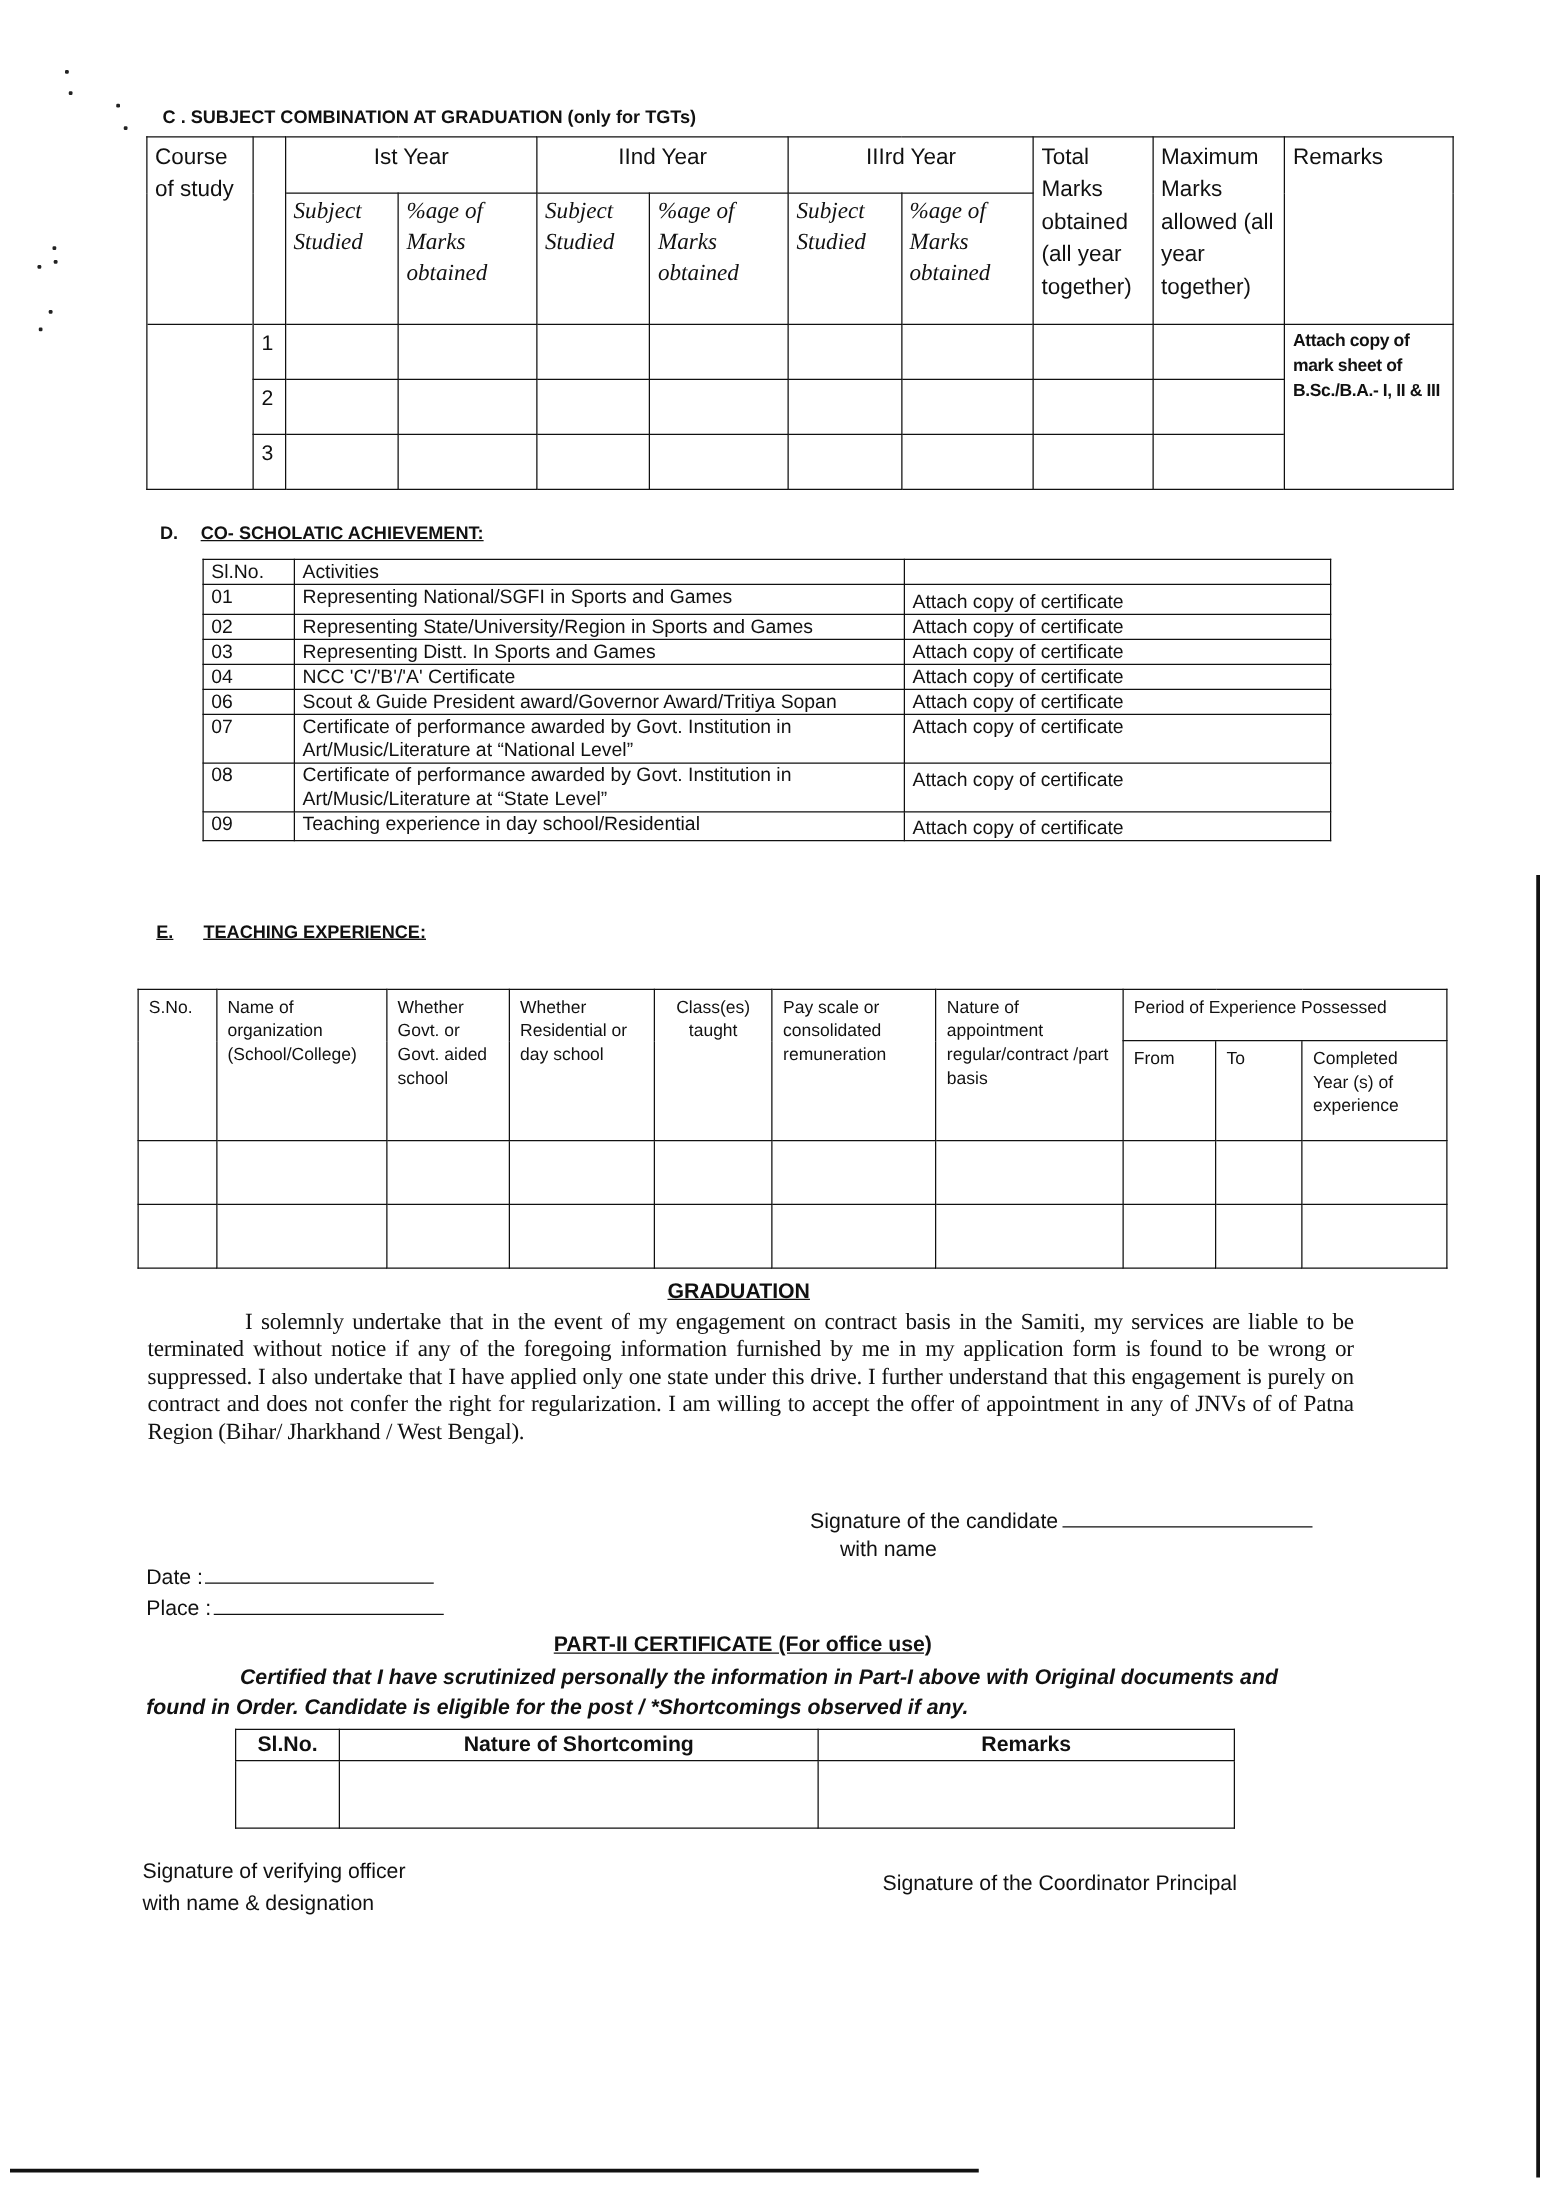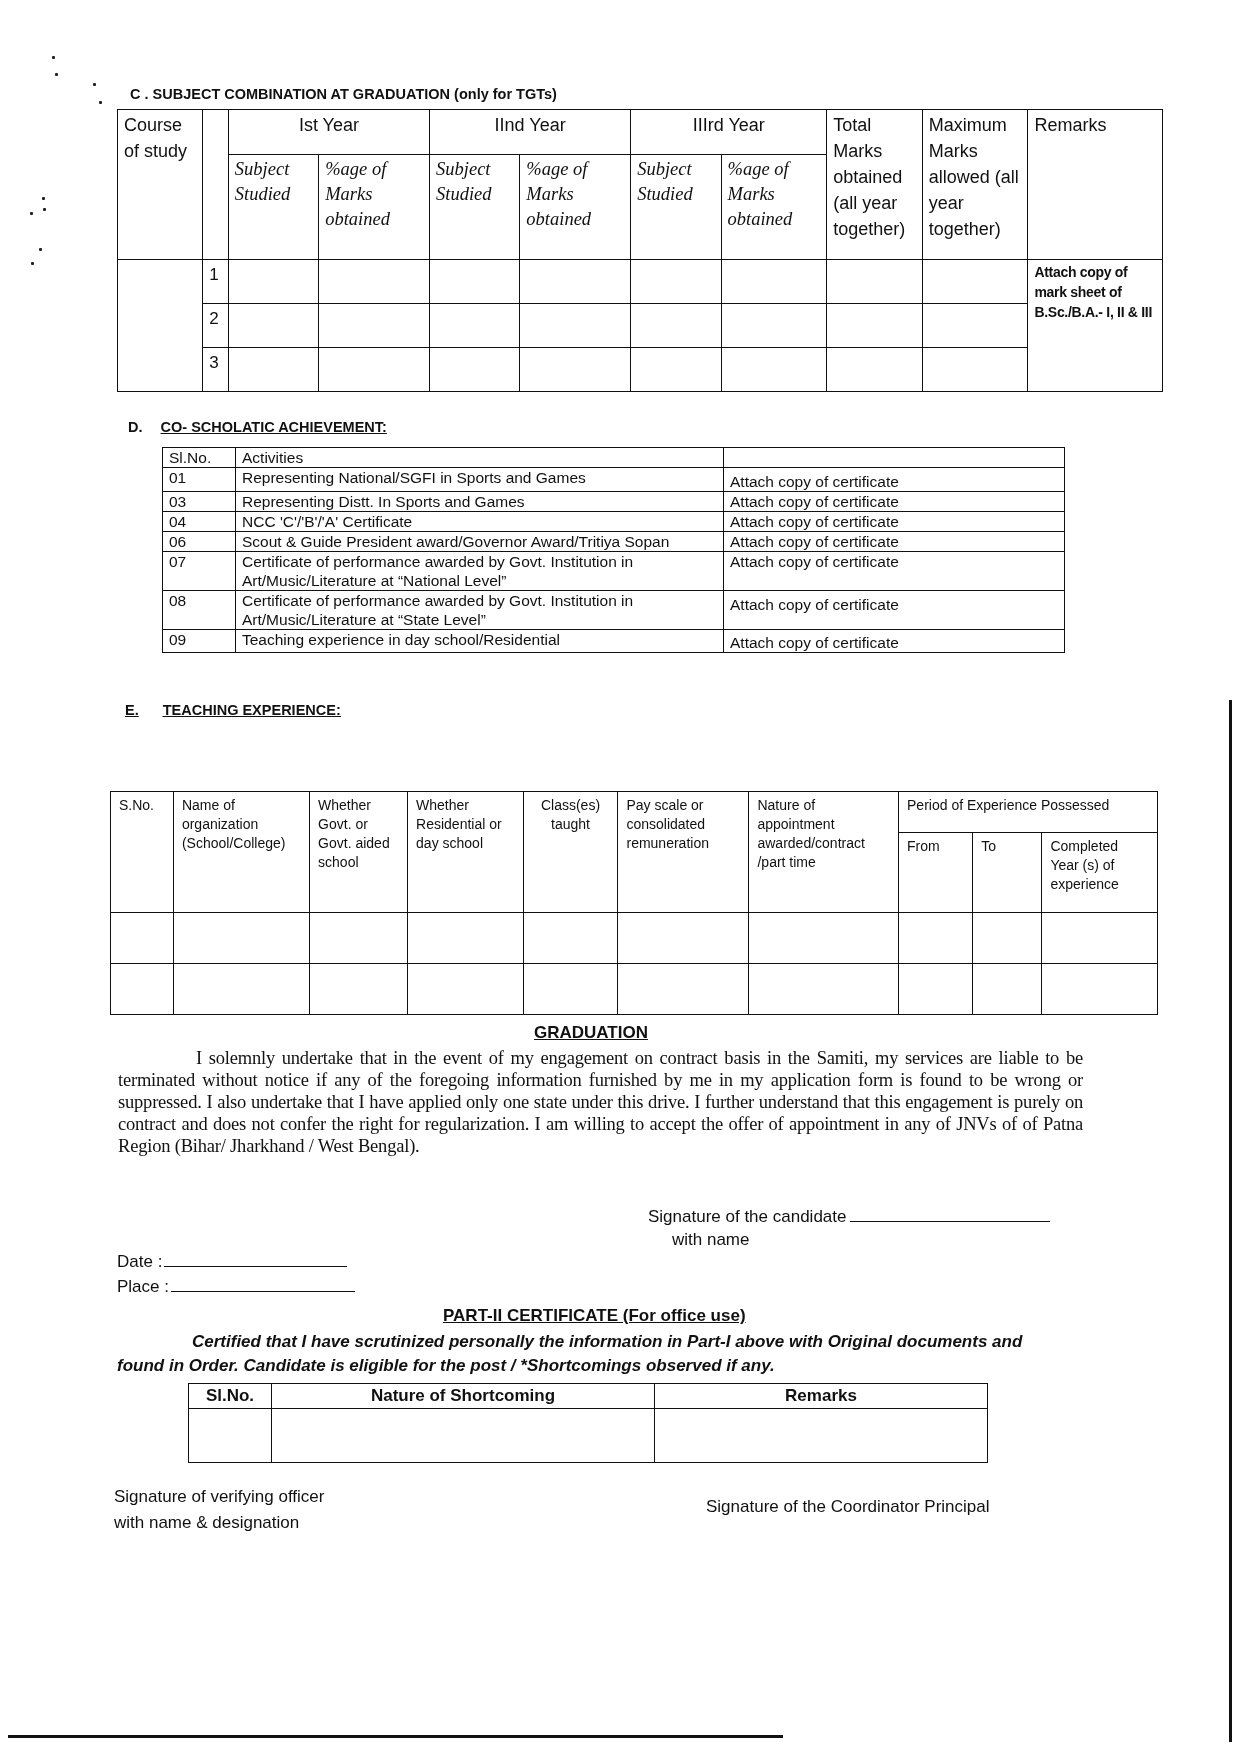--- a/index.html
+++ b/index.html
@@ -139,20 +139,25 @@
     <td class="col1">Sl.No.</td>
     <td class="col2">Activities</td>
     <td></td>
   </tr>
   <tr>
     <td>01</td>
     <td>Representing National/SGFI in Sports and Games</td>
     <td style="padding-top:4px;">Attach copy of certificate</td>
   </tr>
   <tr>
+    <td>02</td>
+    <td>Representing State/University/Region in Sports and Games</td>
+    <td>Attach copy of certificate</td>
+  </tr>
+  <tr>
     <td>03</td>
     <td>Representing Distt. In Sports and Games</td>
     <td>Attach copy of certificate</td>
   </tr>
   <tr>
     <td>04</td>
     <td>NCC 'C'/'B'/'A' Certificate</td>
     <td>Attach copy of certificate</td>
   </tr>
   <tr>
@@ -171,34 +176,34 @@
     <td style="padding-top:4px;">Attach copy of certificate</td>
   </tr>
   <tr>
     <td>09</td>
     <td>Teaching experience in day school/Residential</td>
     <td style="padding-top:3px;">Attach copy of certificate</td>
   </tr>
 </tbody>
   </table>
 
-<div class="abs heading" style="left:125px;top:702px;text-decoration:underline;">
+<div class="abs heading" style="left:125px;top:738px;text-decoration:underline;">
   <span>E.</span><span class="u" style="padding-left:24px;">TEACHING EXPERIENCE:</span>
 </div>
 
 <table id="tblE">
   <tbody>
       <tr>
     <td rowspan="2" style="width:44px;height:112px;">S.No.</td>
     <td rowspan="2" style="width:115px;">Name of organization (School/College)</td>
     <td rowspan="2" style="width:78px;">Whether Govt. or Govt. aided school</td>
     <td rowspan="2" style="width:95px;">Whether Residential or day school</td>
     <td rowspan="2" style="width:75px;text-align:center;">Class(es) taught</td>
     <td rowspan="2" style="width:110px;">Pay scale or consolidated remuneration</td>
-    <td rowspan="2" style="width:128px;">Nature of appointment awarded/contract /part time</td>
+    <td rowspan="2" style="width:128px;">Nature of appointment regular/contract /part basis</td>
     <td colspan="3" style="height:32px;">Period of Experience Possessed</td>
   </tr>
   <tr>
     <td style="width:55px;">From</td>
     <td style="width:50px;">To</td>
     <td style="width:95px;">Completed Year (s) of experience</td>
   </tr>
   <tr class="erow">
     <td></td>
         <td></td>

